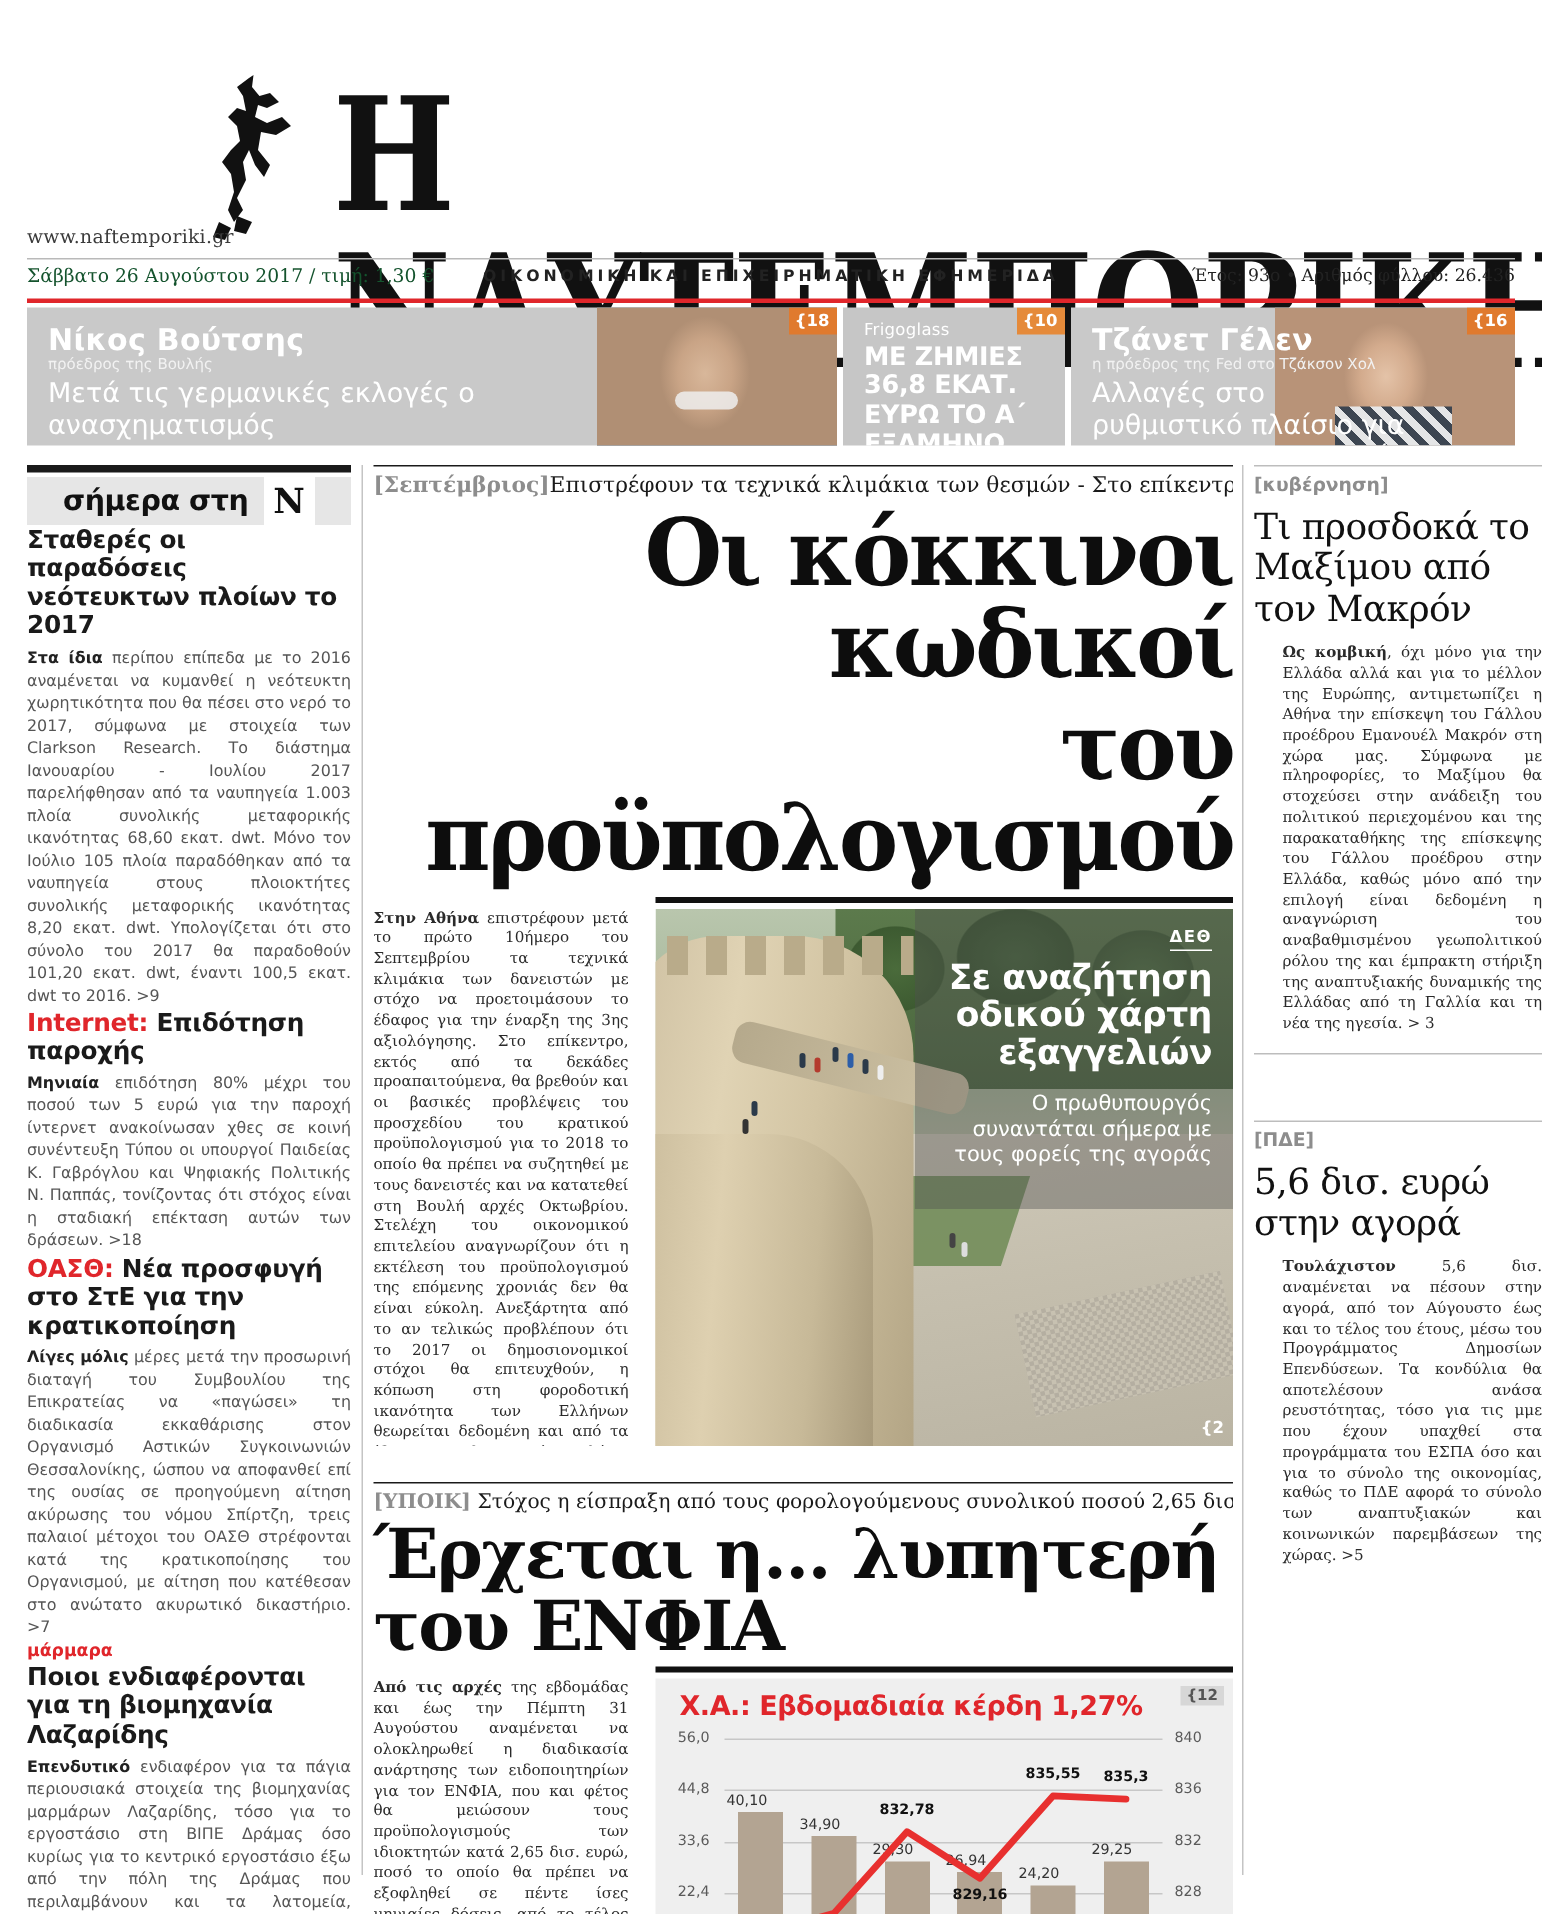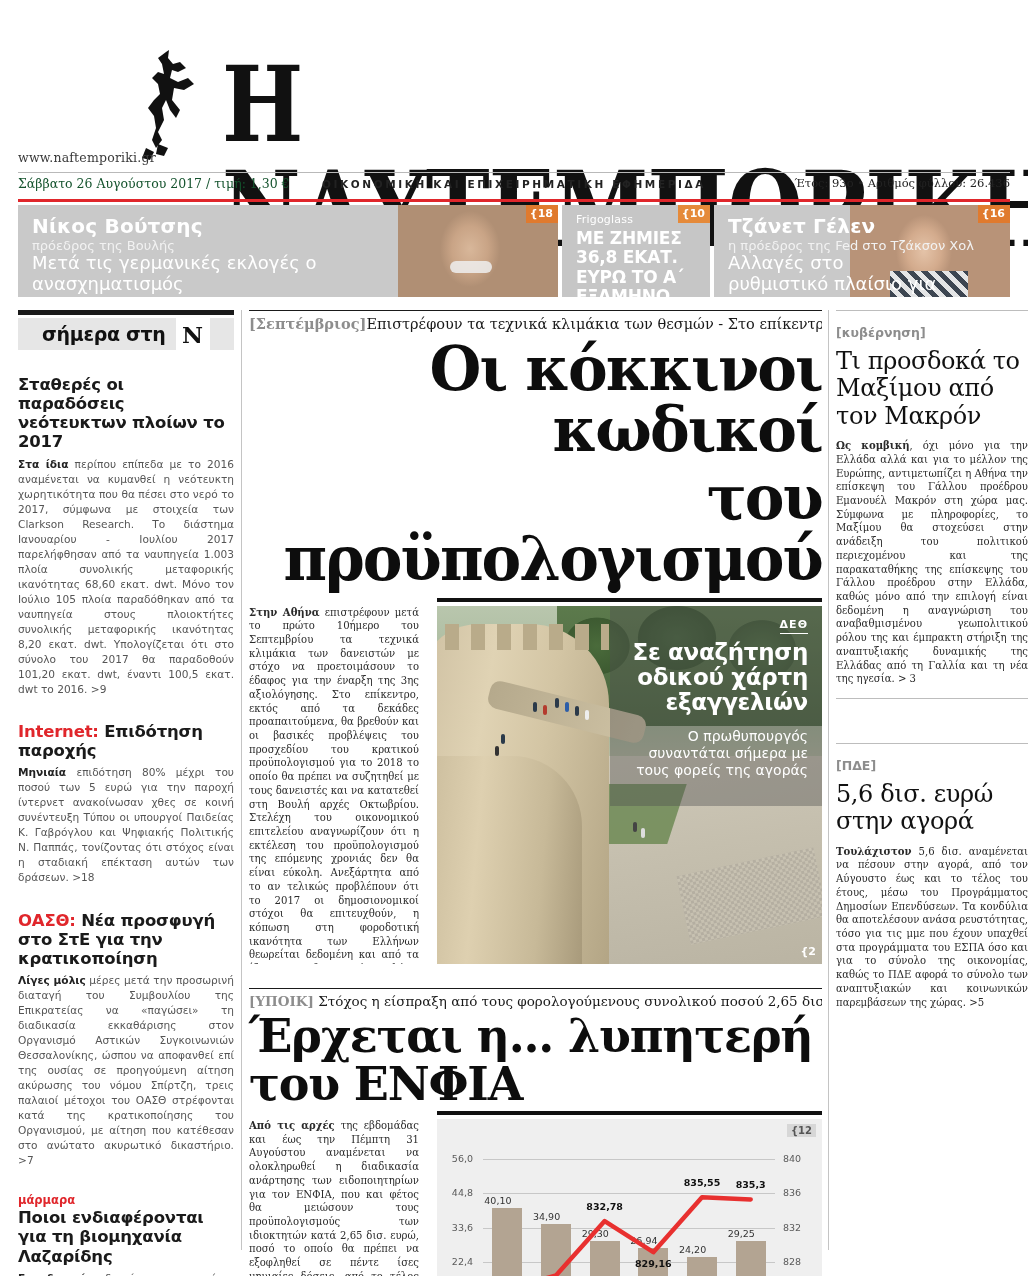--- a/index.html
+++ b/index.html
@@ -51,21 +51,21 @@
   .p1{width:540px;}
   .p2{width:148px;background:#c6c6c6;}
   .p3{width:296px;}
   .promo-name{
     position:absolute;left:14px;top:9px;
     font-size:20px;font-weight:700;color:#ffffff;
     letter-spacing:.2px;z-index:3;
   }
   .promo-sub{
     position:absolute;left:14px;top:33px;
-    font-size:13px;color:#f2f2f2;z-index:3;
+    font-size:10px;color:#f2f2f2;z-index:3;
   }
   .promo-head{
     position:absolute;left:14px;top:48px;width:74%;
     font-size:18px;line-height:1.16;color:#ffffff;z-index:3;
   }
   .p2 .promo-name{font-size:11px;font-weight:400;top:8px;color:#fff;}
   .p2 .promo-head{
     top:24px;left:14px;width:88%;
     font-size:17px;font-weight:700;line-height:1.14;letter-spacing:-.2px;
   }
@@ -115,21 +115,21 @@
   }
   .today-label{
     font-size:19px;font-weight:700;color:#111;margin-left:24px;letter-spacing:-.3px;
   }
   .today-n{
     margin-left:10px;width:34px;height:32px;background:#ffffff;
     display:flex;align-items:center;justify-content:center;
     font-family:"DejaVu Serif","Liberation Serif",serif;
     font-size:23px;font-weight:700;color:#111;
   }
-  .side-item{margin-top:25px;}
+  .side-item{margin-top:0;}
   .side-kicker{font-size:11.5px;font-weight:700;color:#e0262b;margin-bottom:1px;}
   .side-head{
     font-size:16.5px;font-weight:700;line-height:1.16;color:#1a1a1a;letter-spacing:-.2px;
   }
   .side-head .red{color:#e0262b;}
   .side-body{
     font-size:10.6px;line-height:1.42;color:#555;margin-top:5px;text-align:justify;
   }
   .side-body b{color:#222;}
 
@@ -273,29 +273,29 @@
   .barlabel{
     position:absolute;font-size:9.5px;color:#333;text-align:left;width:46px;
   }
   .linepoint-label{
     position:absolute;font-size:9.5px;font-weight:700;color:#111;text-align:center;width:50px;
   }
 
   
   .rc-rule{height:1px;background:#bdbdbd;}
   .rc-tag{
-    margin-top:14px;font-size:12.5px;font-weight:700;color:#8d8d8d;
+    margin-top:4px;font-size:12.5px;font-weight:700;color:#8d8d8d;
   }
   .rc-head{
     font-family:"DejaVu Serif","Liberation Serif",serif;
     font-size:24px;line-height:1.14;color:#111;margin-top:8px;letter-spacing:-.4px;
   }
   .rc-body{
     font-family:"DejaVu Serif","Liberation Serif",serif;
-    font-size:10.1px;line-height:1.36;text-align:justify;color:#2a2a2a;margin-top:9px;
+    font-size:10.1px;line-height:1.36;text-align:justify;color:#2a2a2a;margin-top:9px;margin-left:19px;
   }
   .rc-body b{font-weight:700;}
   .rc-sep{height:1px;background:#bdbdbd;margin-top:12px;}
 </style>
 </head>
 <body>
 
 <div class="page">
 
   <div class="masthead">
@@ -431,20 +431,21 @@
           <span class="kicker-tag">[ΥΠΟΙΚ]</span> <span>Στόχος η είσπραξη από τους φορολογούμενους συνολικού ποσού 2,65 δισ. έως το τέλος Ιανουαρίου</span>
         </div>
         <div class="enfia-head">Έρχεται η... λυπητερή του ΕΝΦΙΑ</div>
 
         <div class="enfia-body">
           <div class="enfia-text"><b>Από τις αρχές</b><span> της εβδομάδας και έως την Πέμπτη 31 Αυγούστου αναμένεται να ολοκληρωθεί η διαδικασία ανάρτησης των ειδοποιητηρίων για τον ΕΝΦΙΑ, που και φέτος θα μειώσουν τους προϋπολογισμούς των ιδιοκτητών κατά 2,65 δισ. ευρώ, ποσό το οποίο θα πρέπει να εξοφληθεί σε πέντε ίσες μηνιαίες δόσεις, από το τέλος Σεπτεμβρίου έως και το τέλος Ιανουαρίου 2018. Με βάση το σχέδιο της Ανεξάρτητης Αρχής Δημοσίων Εσόδων, από τις αρχές Σεπτεμβρίου θα ξεκινήσουν αυτεπάγγελτα και οι συμψηφισμοί της επιστροφής φόρου εισοδήματος με τη νέα οφειλή του ΕΝΦΙΑ, που θα πρέπει βέβαια να έχουν ολοκληρωθεί πολύ πριν από τις 29 Σεπτεμβρίου που εκπνέει η προθεσμία για την πληρωμή της πρώτης δόσης του φόρου των ακινήτων. &gt;6</span></div>
 
           <div class="chart-toprule"></div>
           <div class="chart-box">
             <div class="chart-pg">{12</div>
+            <div class="chart-title">Χ.Α.: Εβδομαδιαία κέρδη 1,27%</div>
             <div class="plot">
 
             <div class="gridline" style="top: 103.2px;"></div>
                 <div class="ytick-l" style="top: 97.2px;">22,4</div>
                 <div class="ytick-r" style="top: 97.2px;">828</div>
                 <div class="gridline" style="top: 68.8px;"></div>
                 <div class="ytick-l" style="top: 62.8px;">33,6</div>
                 <div class="ytick-r" style="top: 62.8px;">832</div>
                 <div class="gridline" style="top: 34.4px;"></div>
                 <div class="ytick-l" style="top: 28.4px;">44,8</div>

